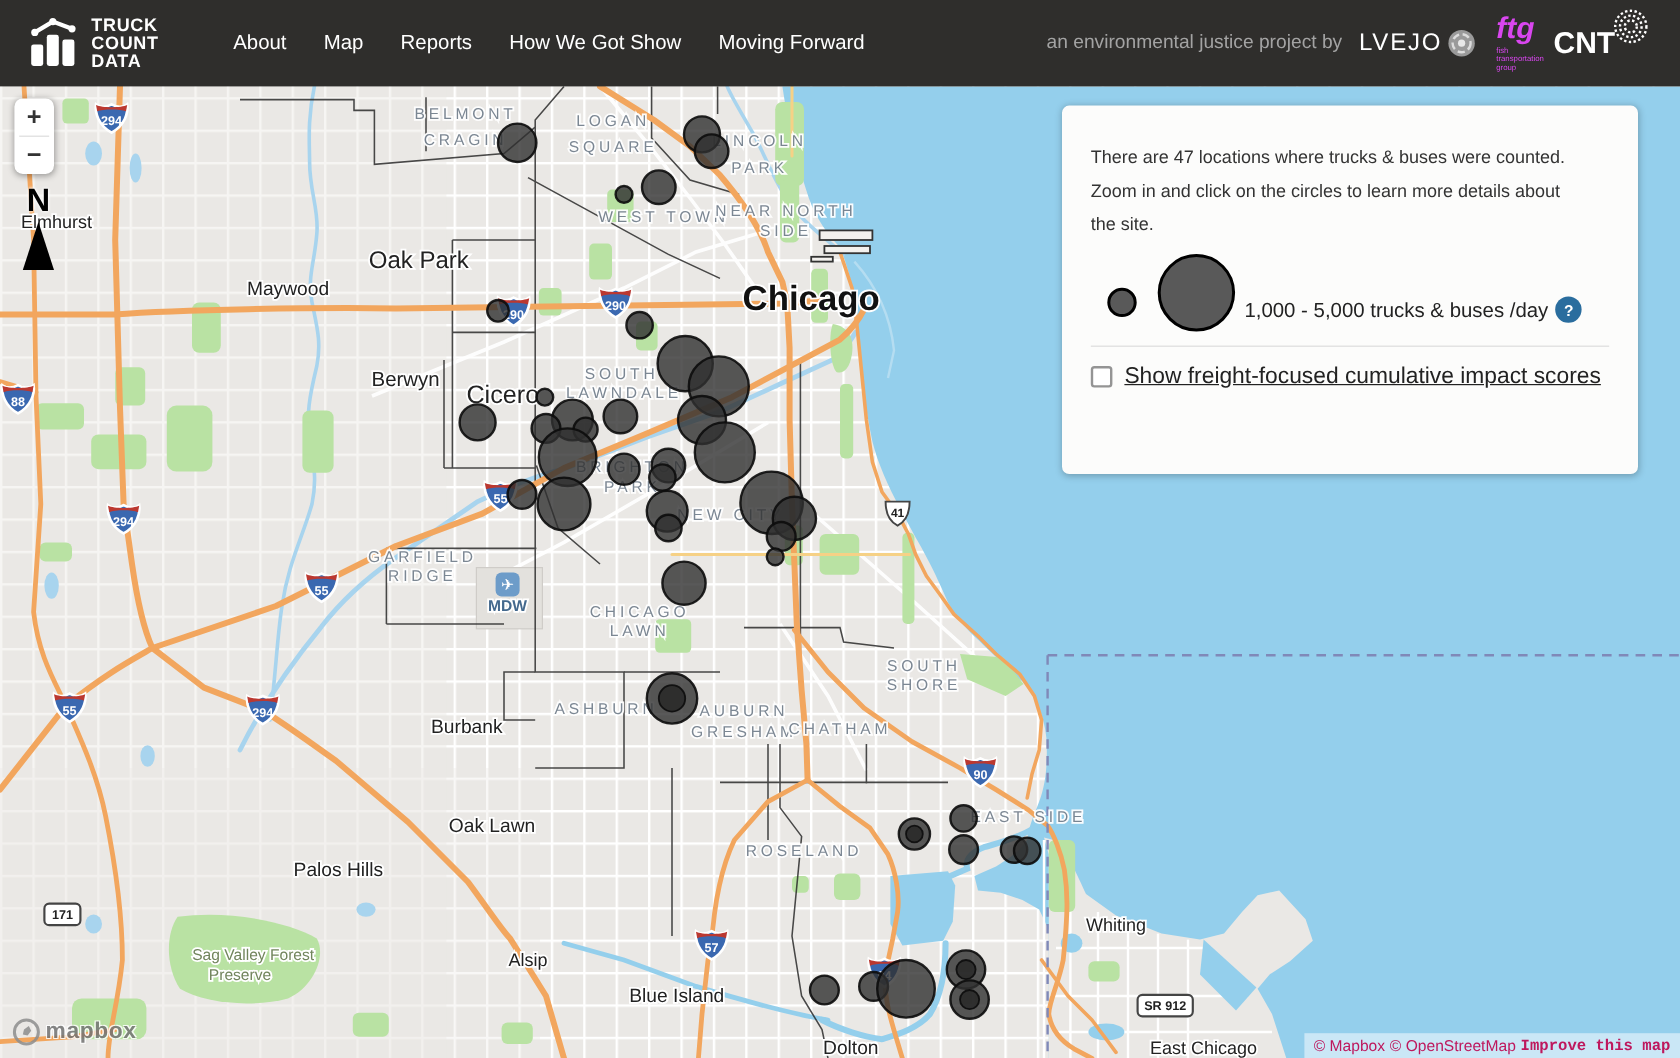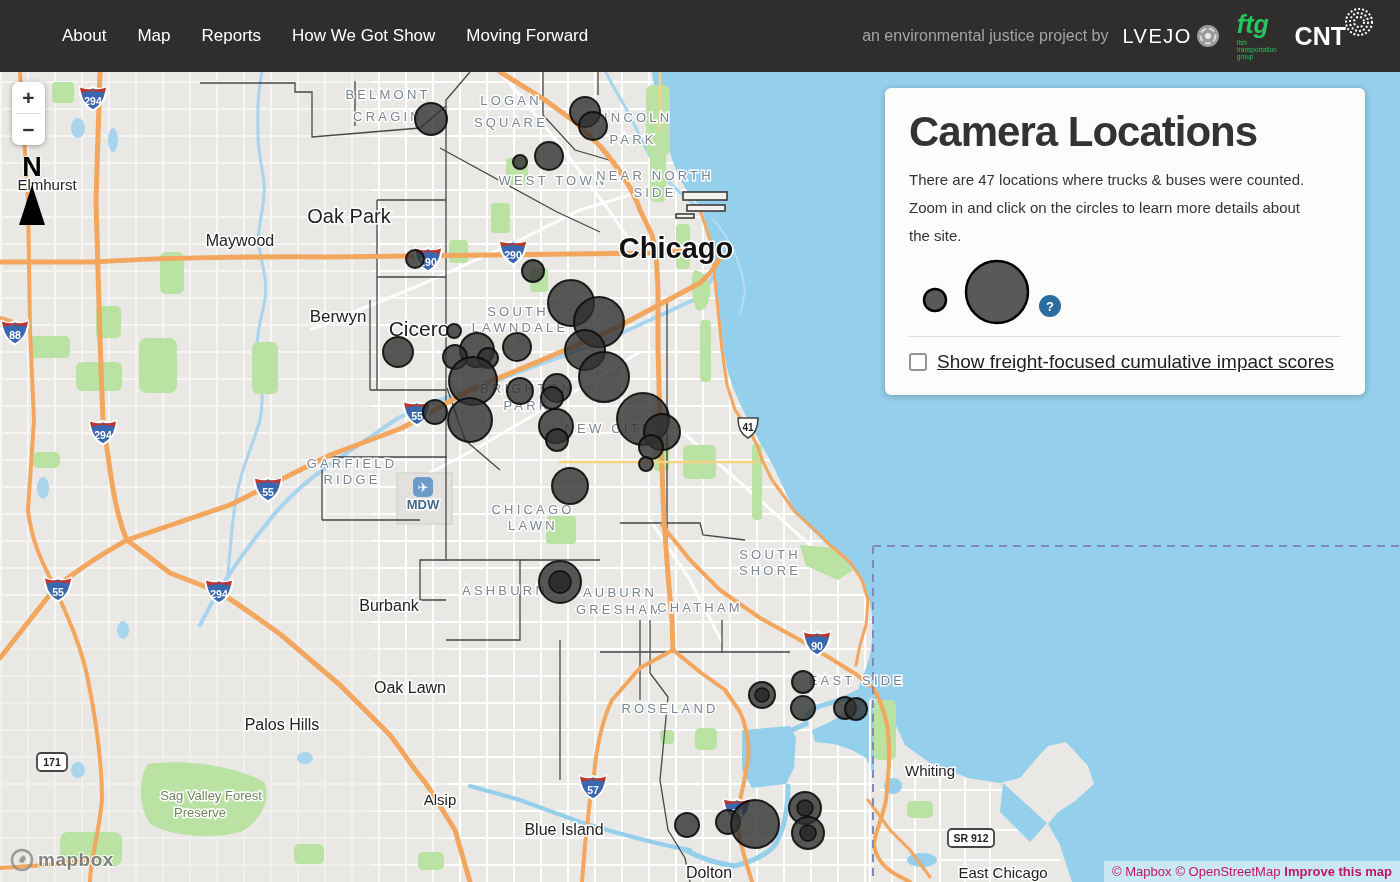--- a/index.html
+++ b/index.html
@@ -8,39 +8,39 @@
 
 #header { position:absolute; left:0; top:0; width:1400px; height:72px; background:#2f2e2c; z-index:50; display:flex; align-items:center; }
 .logo-wrap { display:flex; align-items:center; margin-left:24px; }
 .logo-text { margin-left:10px; color:#fff; font-weight:bold; font-size:15px; line-height:15px; letter-spacing:0.6px; }
 #nav { display:flex; gap:31px; margin-left:62px;justify-content:flex-end; }
 #nav a { color:#fff; font-size:17px; text-decoration:none; }
 .hdr-right { margin-left:auto; display:flex; align-items:center; padding-right:26px; }
 .tagline { color:#a3a3a3; font-size:16px; margin-right:14px; }
 .lvejo { color:#fff; font-size:20px; letter-spacing:1.5px; font-weight:normal; display:flex; align-items:center;}
 .lvejo-icon { margin-left:3px; margin-right:16px;}
-.ftg { color:#22c55e; text-align:left; margin-right:18px; line-height:1;}
+.ftg { color:#d946ef; text-align:left; margin-right:8px; line-height:1;}
 .ftg .big { font-size:25px; font-weight:bold; font-style:italic; }
 .ftg .small { font-size:6.5px; line-height:7px; margin-top:2px;}
 .cnt { color:#fff; font-size:25px; font-weight:bold; letter-spacing:0px; position:relative; padding-right:28px;}
 .cnt svg { position:absolute; right:0px; top:-15px;}
 
 #map { position:absolute; left:0; top:0; width:1400px; height:882px; }
 
 #zoomctl { position:absolute; left:12px; top:82px; width:33px; height:63px; background:#fff; border-radius:7px; box-shadow:0 1px 5px rgba(0,0,0,.35); z-index:20; display:flex; flex-direction:column;}
 #zoomctl .zbtn { flex:1; display:flex; align-items:center; justify-content:center; font-size:21px; font-weight:bold; color:#333; cursor:pointer;}
 #zoomctl .zdiv { height:1px; background:#ddd; margin:0 4px;}
 #north { position:absolute; left:19px; top:152px; z-index:20; text-align:center; }
 #north .nlet { font-size:27px; font-weight:bold; color:#000; text-shadow:0 0 3px #fff,0 0 3px #fff; }
 #north .ntri { width:0; height:0; border-left:13px solid transparent; border-right:13px solid transparent; border-bottom:40px solid #000; margin:2px auto 0; }
 
 #wm { position:absolute; left:10px; top:848px; z-index:20; display:flex; align-items:center; opacity:.85;}
 #wm .wm-txt { font-size:19px; font-weight:bold; color:#737373; letter-spacing:.5px; text-shadow:-1px -1px 0 #fff,1px -1px 0 #fff,-1px 1px 0 #fff,1px 1px 0 #fff; margin-left:4px;}
 #attr { position:absolute; right:0px; bottom:0px; height:21px; background:rgba(255,255,255,.5); z-index:20; font-size:13px; color:#be185d; display:flex; align-items:center; padding:0 8px; gap:4px;margin-top:16px;}
-#attr .bold { font-weight:bold; }
+#attr .bold { font-weight:bold;font-family:Liberation Mono, monospace; }
 
 #panel { position:absolute; left:885px; top:88px; width:480px; height:307px; background:#fcfcfb; border-radius:6px; box-shadow:0 1px 6px rgba(0,0,0,.25); z-index:30; padding:20px 24px 0 24px;}
 #panel h1 { font-size:42px; font-weight:bold; color:#333; letter-spacing:-1px; }
 #panel .desc { margin-top:10px; font-size:15px; line-height:28px; color:#333; width:416px;}
 .legend-row { display:flex; align-items:center; margin-top:8px; height:72px;}
 .legend-label { font-size:17px; color:#222; margin-left:4px; margin-top:26px;}
 .qmark { width:22px; height:22px; border-radius:50%; background:#2a6d9e; color:#fff; font-size:13px; font-weight:bold; display:flex; align-items:center; justify-content:center; margin-left:6px; margin-top:24px; cursor:pointer;}
 .divider { height:1px; background:#dcdcdc; margin-top:6px;}
 .chk-row { display:flex; align-items:center; margin-top:14px; }
 .chk { width:18px; height:18px; border:2px solid #949494; border-radius:3px; background:#fff; cursor:pointer;}
@@ -357,20 +357,38 @@
         <circle cx="728" cy="822" r="12" fill="rgba(48,48,48,0.8)" stroke="rgba(12,12,12,0.9)" stroke-width="2"></circle>
         <circle cx="755" cy="824" r="24" fill="rgba(48,48,48,0.8)" stroke="rgba(12,12,12,0.9)" stroke-width="2"></circle>
         <circle cx="805" cy="808" r="16" fill="rgba(48,48,48,0.8)" stroke="rgba(12,12,12,0.9)" stroke-width="2"></circle>
         <circle cx="805" cy="808" r="8" fill="rgba(20,20,20,0.6)" stroke="rgba(12,12,12,0.9)" stroke-width="1.5"></circle>
         <circle cx="808" cy="833" r="16" fill="rgba(48,48,48,0.8)" stroke="rgba(12,12,12,0.9)" stroke-width="2"></circle>
         <circle cx="808" cy="833" r="8" fill="rgba(20,20,20,0.6)" stroke="rgba(12,12,12,0.9)" stroke-width="1.5"></circle>
       </g>
   </svg>
 
   <div id="header">
+    <div class="logo-wrap">
+      <svg width="42" height="50" viewBox="0 0 42 50">
+        <g fill="#fff">
+          <rect x="2" y="26" width="10" height="18" rx="2"></rect>
+          <rect x="15" y="18" width="10" height="26" rx="2"></rect>
+          <rect x="28" y="22" width="10" height="22" rx="2"></rect>
+          <circle cx="5" cy="16" r="3"></circle>
+          <circle cx="20" cy="7" r="3"></circle>
+          <circle cx="36" cy="13" r="3"></circle>
+        </g>
+        <polyline points="5,16 20,7 36,13" stroke="#fff" stroke-width="3.5" fill="none"></polyline>
+      </svg>
+      <div class="logo-text">
+        <div>TRUCK</div>
+        <div>COUNT</div>
+        <div>DATA</div>
+      </div>
+    </div>
     <div id="nav">
         <a href="#">About</a>
         <a href="#">Map</a>
         <a href="#">Reports</a>
         <a href="#">How We Got Show</a>
         <a href="#">Moving Forward</a>
       </div>
     <div class="hdr-right">
       <span class="tagline">an environmental justice project by</span>
       <span class="lvejo">
@@ -418,27 +436,27 @@
     </svg>
     <span class="wm-txt">mapbox</span>
   </div>
   <div id="attr">
     <span>© Mapbox</span>
     <span>© OpenStreetMap</span>
     <span class="bold">Improve this map</span>
   </div>
 
   <div id="panel">
-    <h1>Camera Locations</h1>
     <div class="desc">There are 47 locations where trucks &amp; buses were counted. Zoom in and click on the circles to learn more details about the site.</div>
     <div class="legend-row">
       <svg width="124" height="72" viewBox="0 0 124 72">
         <circle cx="26" cy="42" r="11" fill="#595959" stroke="#000" stroke-width="2.5"></circle>
         <circle cx="88" cy="34" r="31" fill="#595959" stroke="#000" stroke-width="2.5"></circle>
       </svg>
+      <span class="legend-label">1,000 - 5,000 trucks &amp; buses /day</span>
       <span class="qmark">?</span>
     </div>
     <div class="divider"></div>
     <div class="chk-row">
       <span class="chk"></span>
       <span class="chk-label">Show freight-focused cumulative impact scores</span>
     </div>
   </div>
 </div>
 

